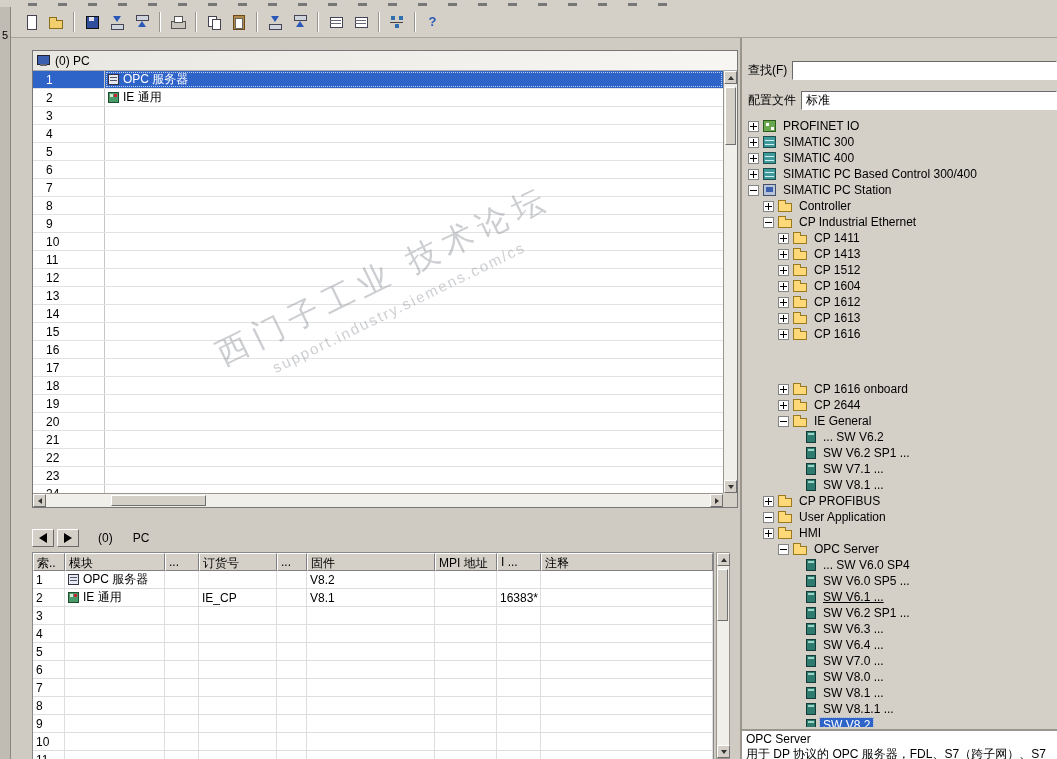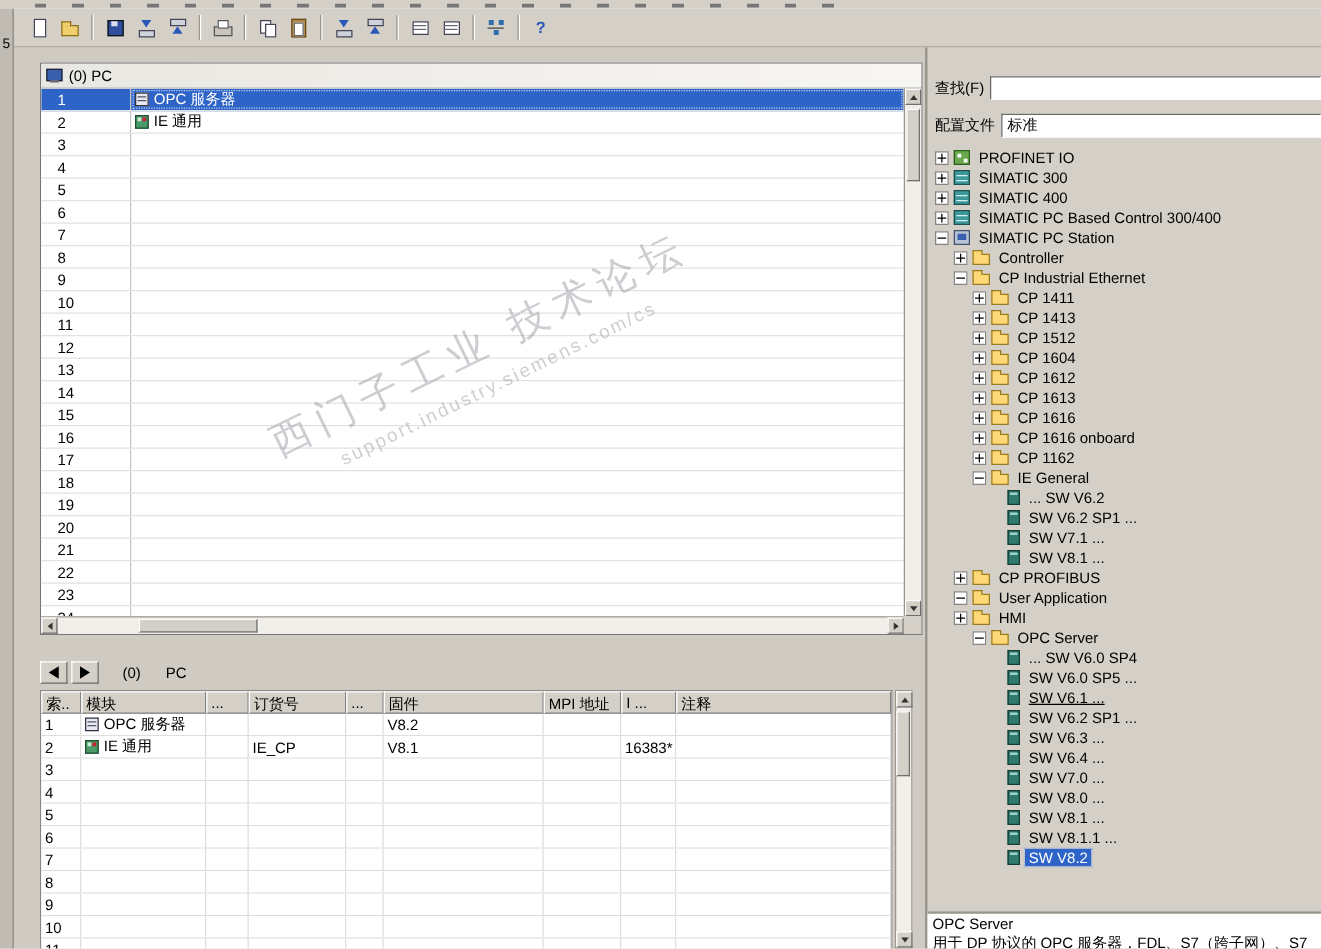--- a/index.html
+++ b/index.html
@@ -816,29 +816,29 @@
         <div class="titem" style="padding-left: 34px;">
           <span class="exp plus"></span>
           <span class="tic tic-folder"></span>
           <span class="tlab">CP 1613</span>
         </div>
         <div class="titem" style="padding-left: 34px;">
           <span class="exp plus"></span>
           <span class="tic tic-folder"></span>
           <span class="tlab">CP 1616</span>
         </div>
+        <div class="titem" style="padding-left: 34px; margin-top: 39px;">
+          <span class="exp plus"></span>
+          <span class="tic tic-folder"></span>
+          <span class="tlab">CP 1616 onboard</span>
+        </div>
         <div class="titem" style="padding-left: 34px;">
           <span class="exp plus"></span>
           <span class="tic tic-folder"></span>
-          <span class="tlab">CP 1616 onboard</span>
-        </div>
-        <div class="titem" style="padding-left: 34px;">
-          <span class="exp plus"></span>
-          <span class="tic tic-folder"></span>
-          <span class="tlab">CP 1162</span>
+          <span class="tlab">CP 2644</span>
         </div>
         <div class="titem" style="padding-left: 34px;">
           <span class="exp minus"></span>
           <span class="tic tic-folder"></span>
           <span class="tlab">IE General</span>
         </div>
         <div class="titem" style="padding-left: 62px;">
           <span class="tic tic-module"></span>
           <span class="tlab">... SW V6.2</span>
         </div>

